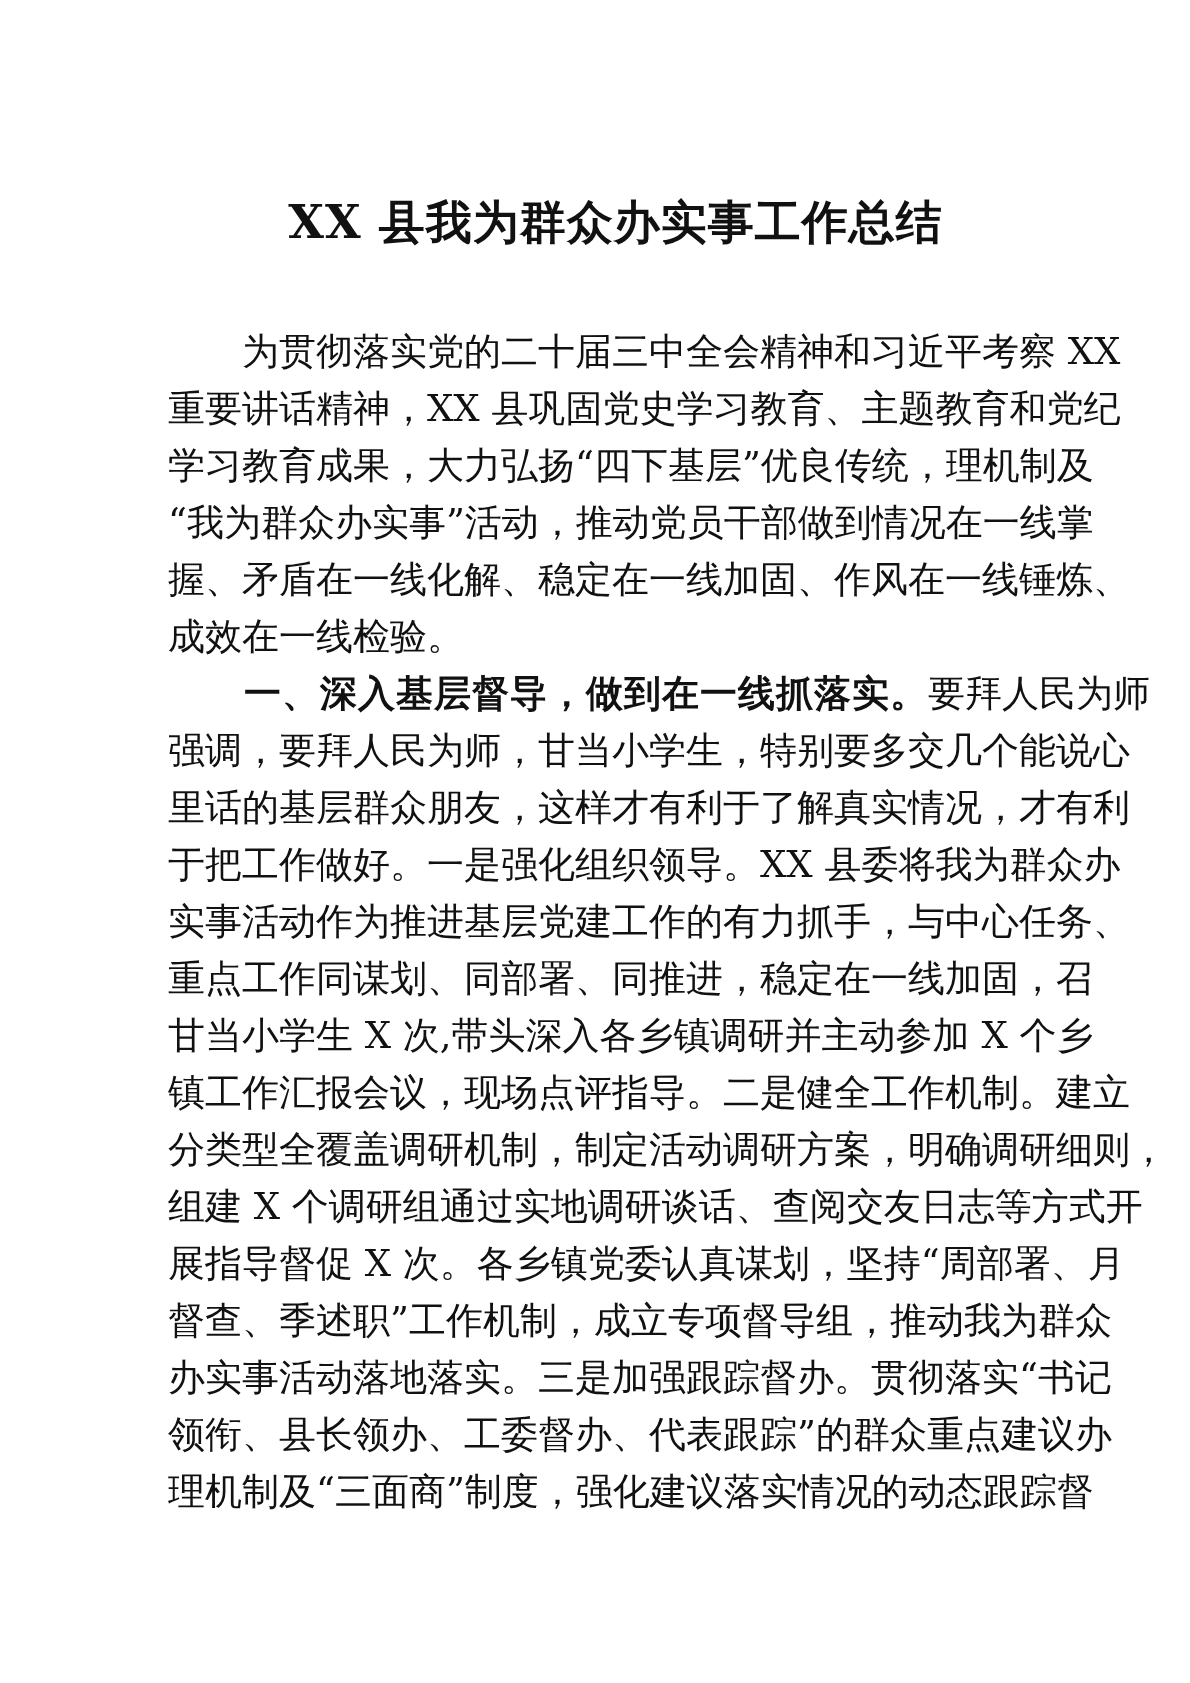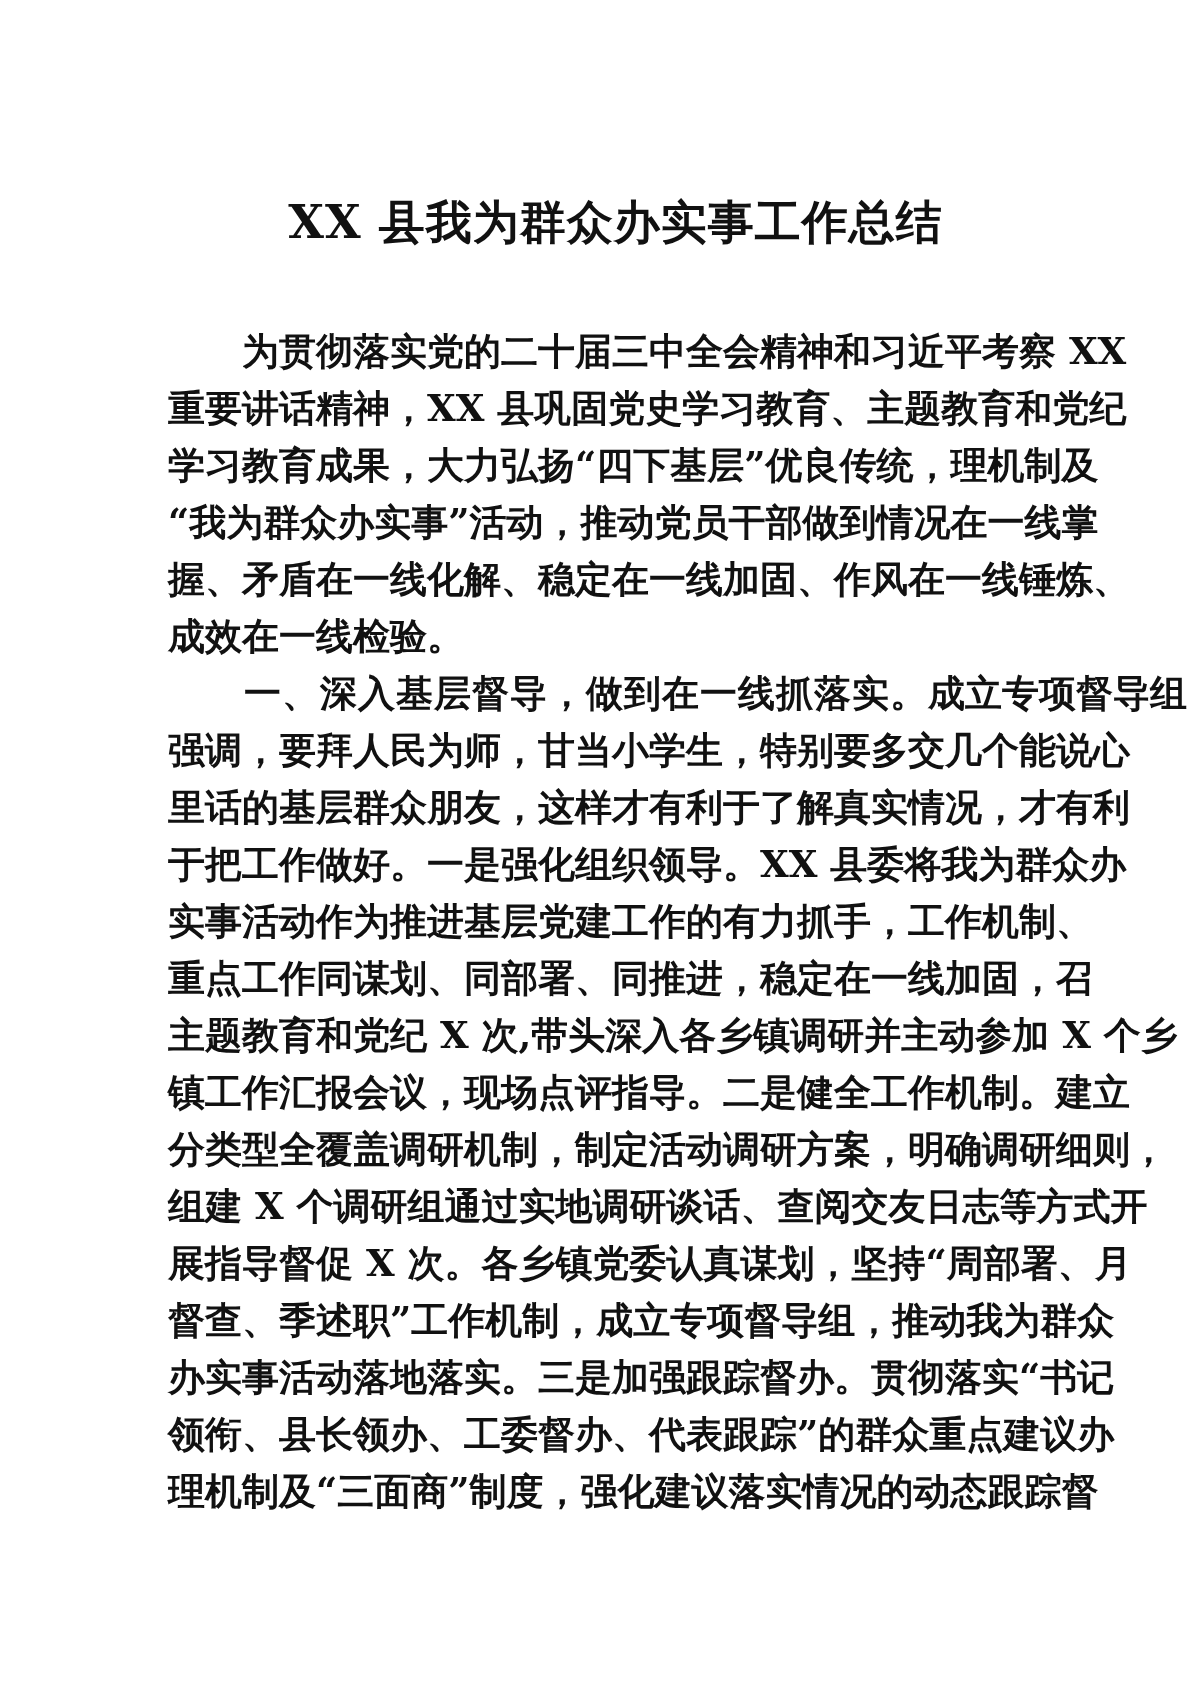--- a/index.html
+++ b/index.html
@@ -41,21 +41,21 @@
     line-height: 57px;
     white-space: nowrap;
     overflow: visible;
   }
   .seg-bold {
     font-weight: bold;
     font-family: Liberation Sans, sans-serif;
     letter-spacing: 1px;
   }
   .seg-regular {
-    font-weight: bold;
+    font-weight: normal;
   }
 </style>
 </head>
 <body>
 
 <div class="page" style="color: rgb(17, 17, 17); background: rgb(255, 255, 255);">
   <div class="doc-title">XX 县我为群众办实事工作总结</div>
   <div class="doc-body" id="doc-body">
   <div class="line">
     <span class="seg-bold"></span><span class="seg-regular">　　为贯彻落实党的二十届三中全会精神和习近平考察 XX</span>
@@ -75,45 +75,45 @@
 
   <div class="line">
     <span class="seg-bold"></span><span class="seg-regular">握、矛盾在一线化解、稳定在一线加固、作风在一线锤炼、</span>
   </div>
 
   <div class="line">
     <span class="seg-bold"></span><span class="seg-regular">成效在一线检验。</span>
   </div>
 
   <div class="line">
-    <span class="seg-bold">　　一、深入基层督导，做到在一线抓落实。</span><span class="seg-regular">成立专项督导组</span>
+    <span class="seg-bold">　　一、深入基层督导，做到在一线抓落实。</span><span class="seg-regular">要拜人民为师</span>
   </div>
 
   <div class="line">
     <span class="seg-bold"></span><span class="seg-regular">强调，要拜人民为师，甘当小学生，特别要多交几个能说心</span>
   </div>
 
   <div class="line">
     <span class="seg-bold"></span><span class="seg-regular">里话的基层群众朋友，这样才有利于了解真实情况，才有利</span>
   </div>
 
   <div class="line">
     <span class="seg-bold"></span><span class="seg-regular">于把工作做好。一是强化组织领导。XX 县委将我为群众办</span>
   </div>
 
   <div class="line">
-    <span class="seg-bold"></span><span class="seg-regular">实事活动作为推进基层党建工作的有力抓手，工作机制、</span>
+    <span class="seg-bold"></span><span class="seg-regular">实事活动作为推进基层党建工作的有力抓手，与中心任务、</span>
   </div>
 
   <div class="line">
     <span class="seg-bold"></span><span class="seg-regular">重点工作同谋划、同部署、同推进，稳定在一线加固，召</span>
   </div>
 
   <div class="line">
-    <span class="seg-bold"></span><span class="seg-regular">主题教育和党纪 X 次,带头深入各乡镇调研并主动参加 X 个乡</span>
+    <span class="seg-bold"></span><span class="seg-regular">甘当小学生 X 次,带头深入各乡镇调研并主动参加 X 个乡</span>
   </div>
 
   <div class="line">
     <span class="seg-bold"></span><span class="seg-regular">镇工作汇报会议，现场点评指导。二是健全工作机制。建立</span>
   </div>
 
   <div class="line">
     <span class="seg-bold"></span><span class="seg-regular">分类型全覆盖调研机制，制定活动调研方案，明确调研细则，</span>
   </div>
 

